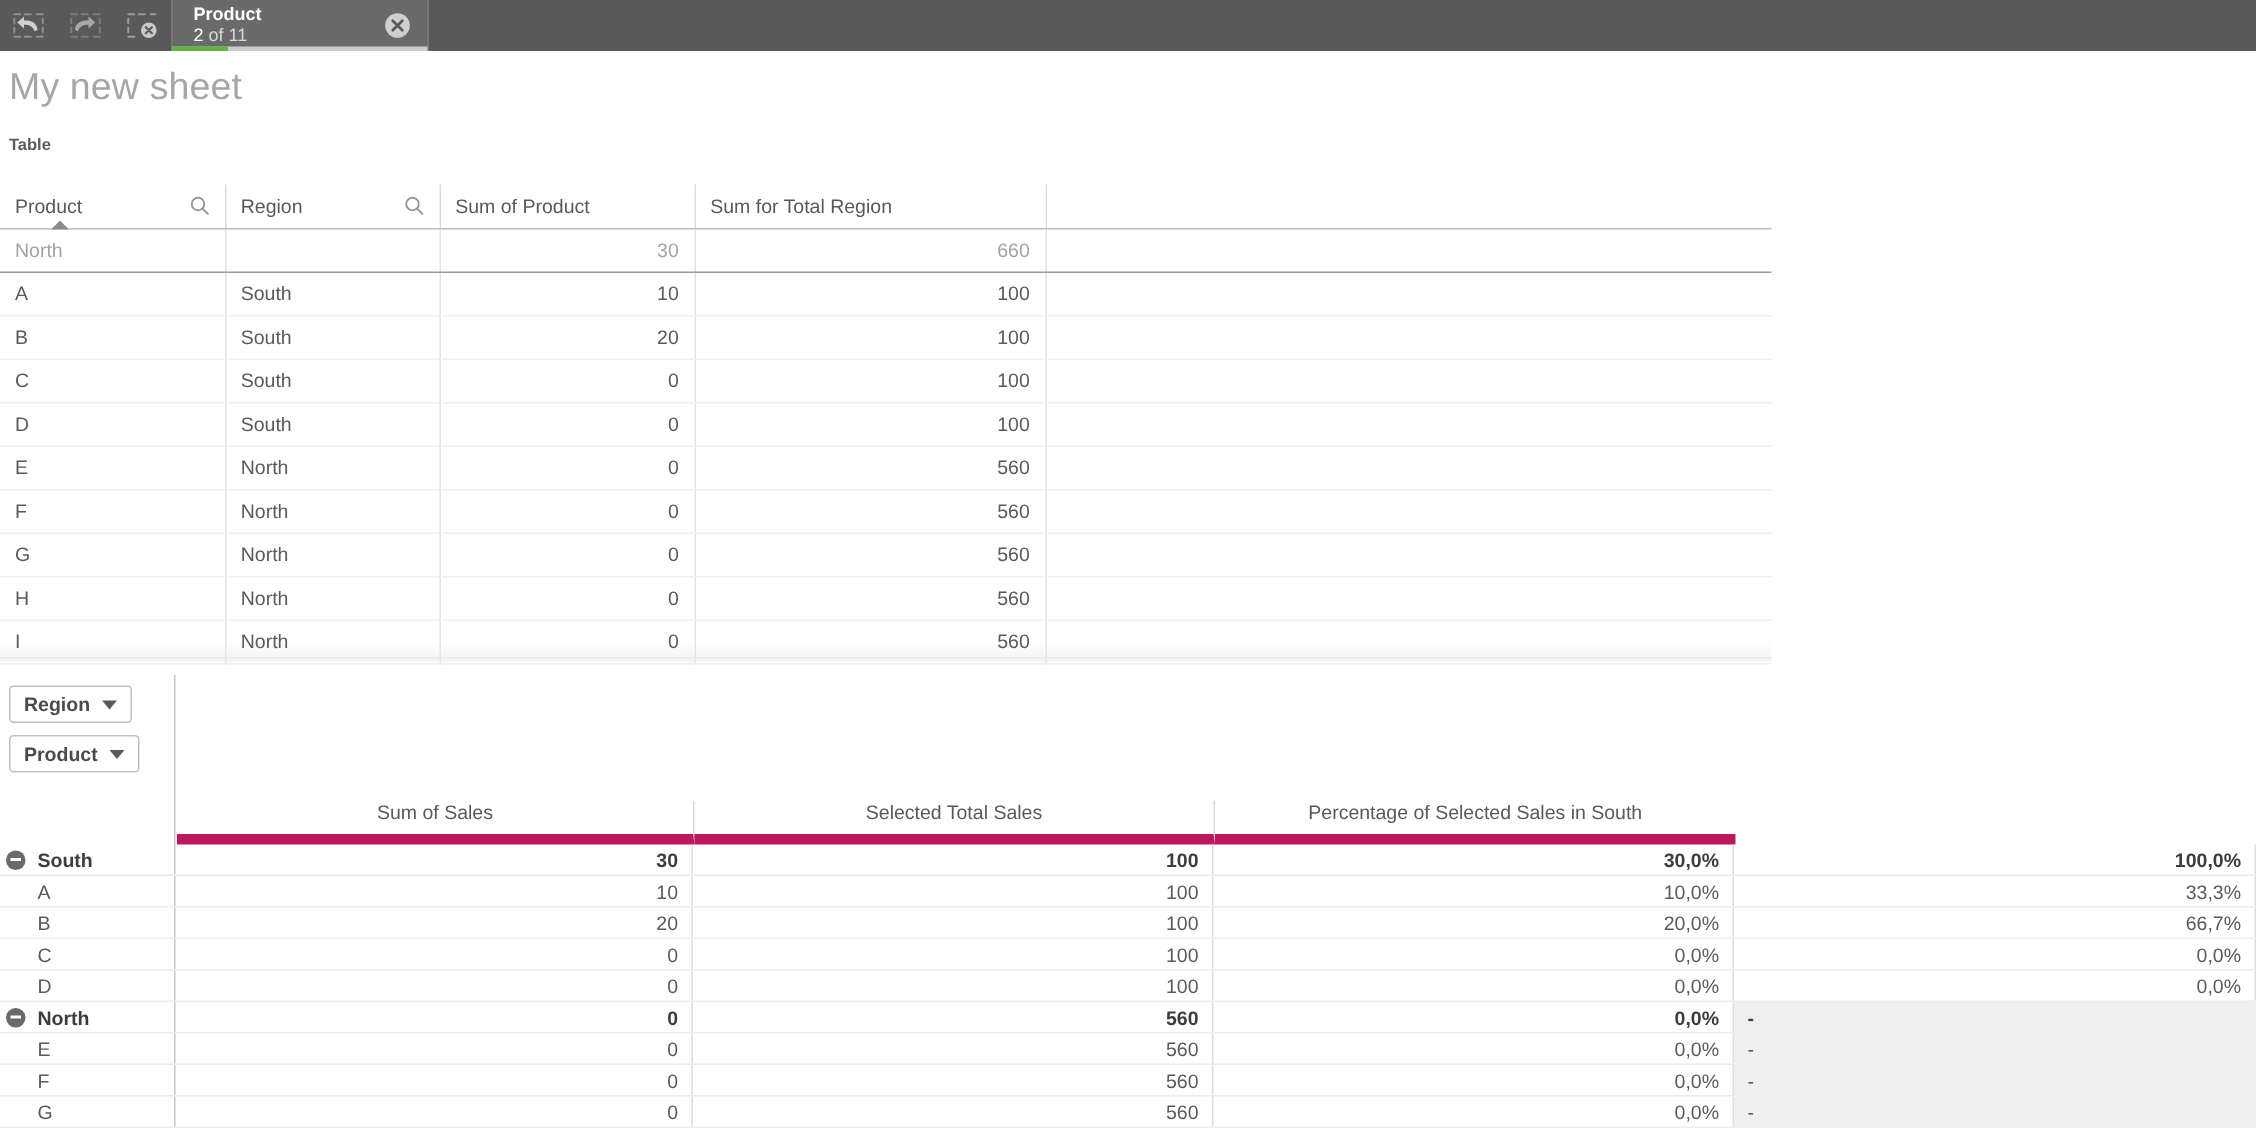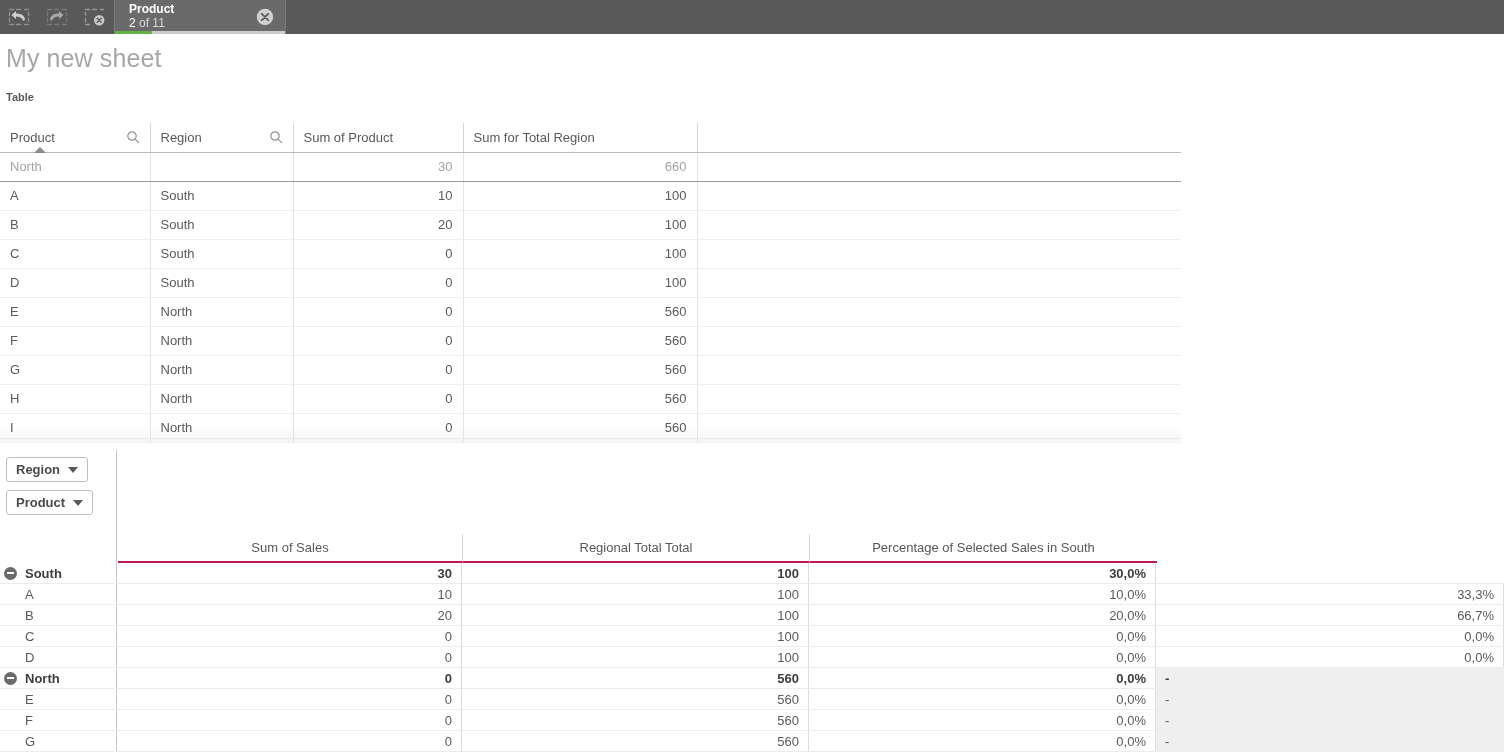--- a/index.html
+++ b/index.html
@@ -158,24 +158,24 @@
     padding: 7px 0 0 6px;
     border-bottom: 1px solid #d8d8d8;
   }
 
   .pivot-colheads {
     position: absolute; left: 118px; top: 84px;
     width: 1386px; height: 29px;
     display: flex;
   }
   .pivot-colheads .ch {
-    display: flex; align-items: center; justify-content: center;
+    display: flex; align-items: flex-start; justify-content: center;
     color: #595959;
     border-right: 1px solid #d8d8d8;
-    border-bottom: 2px solid #be185d;
+    border-bottom: 7px solid #be185d;
     height: 29px;
   }
   .pivot-colheads .ch:last-child { border-right: none; }
 
   .pivot-body {
     position: absolute; left: 0; top: 113px;
     width: 1504px; height: 192px;
   }
   .prow {
     display: flex; height: 21px; width: 1504px;
@@ -385,40 +385,41 @@
         <span class="caret"></span>
       </div>
     </div>
 
 
     <div class="pivot-colheads">
       <div class="ch" style="width:345px">
         <span>Sum of Sales</span>
       </div>
       <div class="ch" style="width:347px">
-        <span>Regional Total Total</span>
+        <span>Selected Total Sales</span>
       </div>
       <div class="ch" style="width:347px">
         <span>Percentage of Selected Sales in South</span>
       </div>
     </div>
   </div>
 
   <div class="pivot-body">
 
     <div class="prow total">
       <div class="pc dimcell">
         <span class="collapse-icon">
             <i></i>
           </span>
         <span>South</span>
       </div>
       <div class="pc num" style="width:345px">30</div>
       <div class="pc num" style="width:347px">100</div>
       <div class="pc num" style="width:347px">30,0%</div>
+      <div class="pc num" style="width:348px">100,0%</div>
     </div>
 
     <div class="prow">
       <div class="pc dimcell">
         <span class="dim-label-indent">A</span>
       </div>
       <div class="pc num" style="width:345px">10</div>
       <div class="pc num" style="width:347px">100</div>
       <div class="pc num" style="width:347px">10,0%</div>
       <div class="pc num" style="width:348px">33,3%</div>

